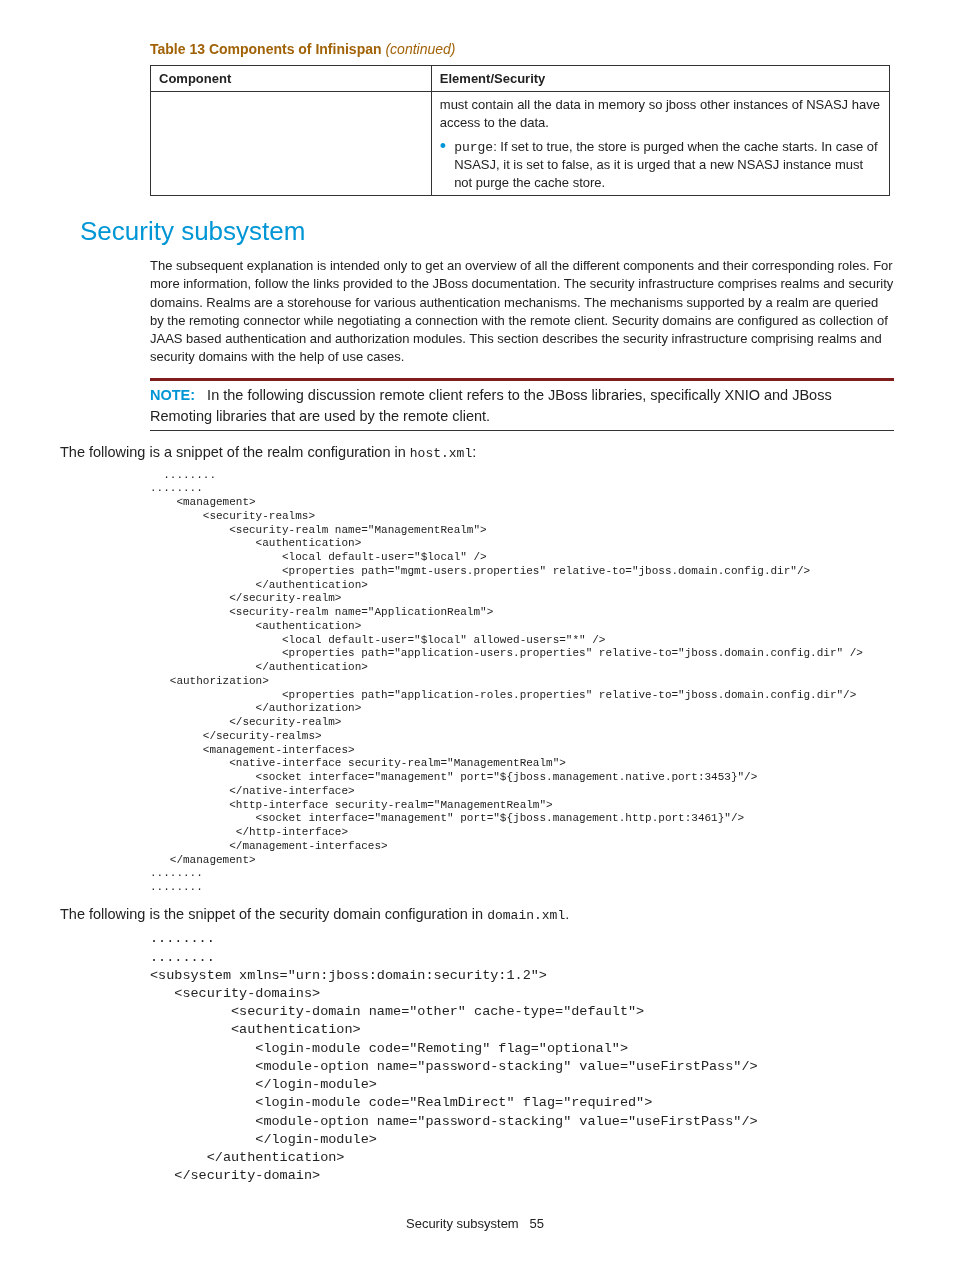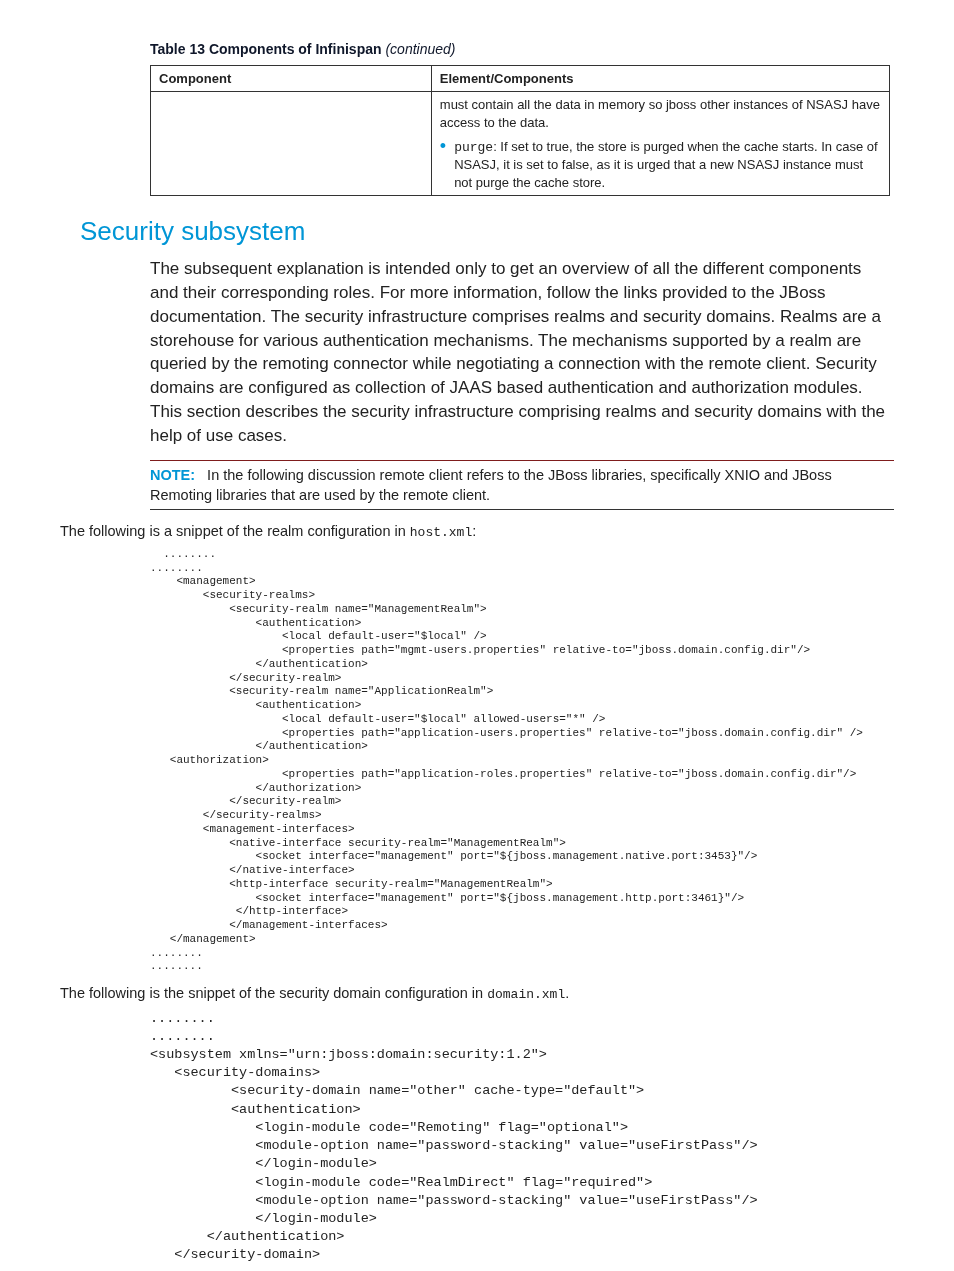--- a/index.html
+++ b/index.html
@@ -7,21 +7,21 @@
     font-size: 14px;
     color: #222;
     margin: 0;
     padding: 40px 60px 30px 60px;
     background: #fff;
     width: 954px;
     box-sizing: border-box;
     line-height: 1.35;
   }
   .table-caption {
-    color: #0f172a;
+    color: #a16207;
     font-weight: bold;
     font-size: 14px;
     margin-bottom: 6px;
     margin-left: 90px;
   }
   .table-caption .cont {
     font-style: italic;
     font-weight: normal;
   }
   table.infotable {
@@ -46,27 +46,27 @@
   .bullet-dot { color: #0096d6; font-size: 18px; line-height: 13px; margin-right: 8px; margin-top:2px;}
   .mono { font-family: "Courier New", monospace; font-size: 13px; }
   h1.sec {
     color: #0096d6;
     font-weight: normal;
     font-size: 26px;
     margin: 18px 0 8px 20px;
   }
   .bodytext {
     margin-left: 90px;
-    font-size: 17px;
+    font-size: 13px;
     line-height: 1.4;
     margin-bottom: 12px;
   }
   .note-block {
     margin-left: 90px;
-    border-top: 1px solid #7f1d1d;
+    border-top: 3px solid #7f1d1d;
     border-bottom: 1px solid #333;
     padding: 4px 0;
     font-size: 14.5px;
     margin-bottom: 12px;
     line-height: 1.4;
   }
   .note-block .note-label {
     color: #0096d6;
     font-weight: bold;
     margin-right: 12px;
@@ -102,21 +102,21 @@
 
 <div class="table-caption">
   <span>Table 13 Components of Infinispan</span>
   <span class="cont">(continued)</span>
 </div>
 
 <table class="infotable">
   <tbody>
       <tr>
     <th style="width:38%">Component</th>
-    <th>Element/Components</th>
+    <th>Element/Security</th>
   </tr>
   <tr>
     <td></td>
     <td>
       <div class="cell-inner">must contain all the data in memory so jboss other instances of NSASJ have access to the data.</div>
       <div class="bullet-row">
         <span class="bullet-dot">•</span>
         <span class="cell-inner">
           <span class="mono">purge</span><span>: If set to true, the store is purged when the cache starts. In case of NSASJ, it is set to false, as it is urged that a new NSASJ instance must not purge the cache store.</span>
         </span>

